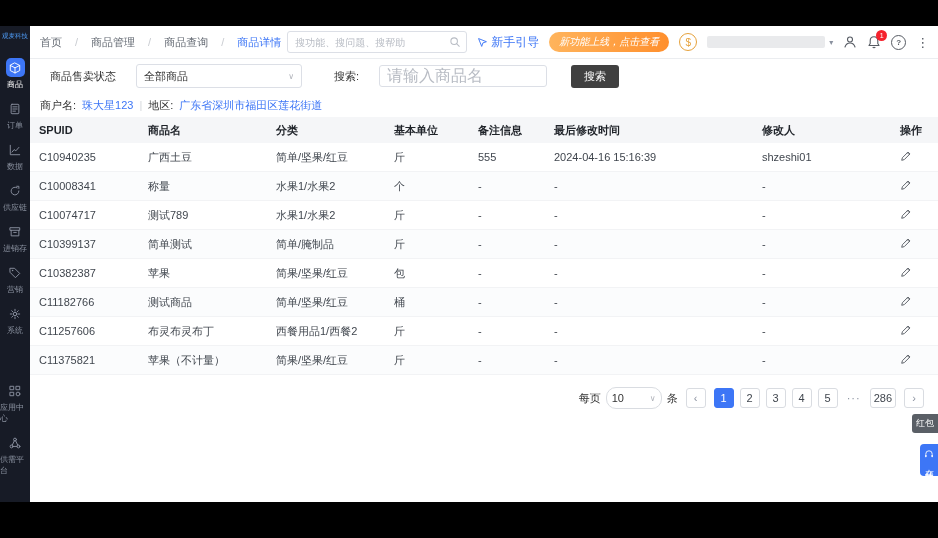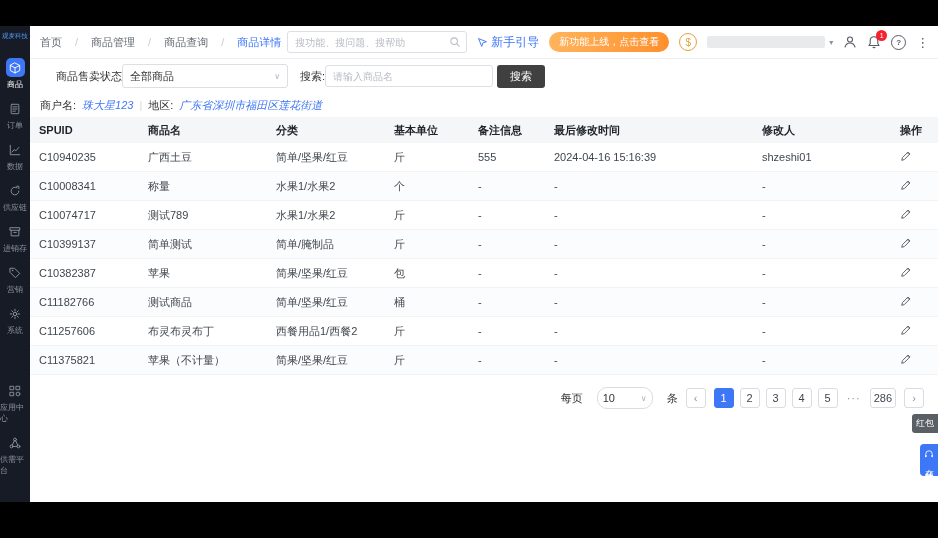--- a/index.html
+++ b/index.html
@@ -28,63 +28,63 @@
   .crumb.current{color:#3d76f6;}
   .top-right{margin-left:auto;display:flex;align-items:center;gap:10px;}
   .search-box{width:168px;height:20px;border:1px solid #dcdfe6;border-radius:3px;display:flex;
               align-items:center;padding:0 5px;gap:4px;}
   .search-box input{border:none;outline:none;flex:1;font-size:10px;color:#333;min-width:0;
                     font-family:inherit;background:transparent;}
   .search-box input::placeholder{color:#b8bcc4;}
   .guide{display:flex;align-items:center;gap:3px;color:#3d76f6;font-size:12px;cursor:pointer;white-space:nowrap;}
   .guide svg{width:11px;height:11px;}
   .promo{background:linear-gradient(90deg,#ffb45c,#ff8f2d);color:#fff;font-size:10px;
-         padding:3px 10px;border-radius:10px;white-space:nowrap;cursor:pointer;}
+         padding:3px 10px;border-radius:10px;white-space:nowrap;cursor:pointer;font-style:italic;}
   .currency{width:16px;height:16px;border-radius:50%;border:1px solid #e6a23c;color:#e6a23c;
             font-size:10px;display:flex;align-items:center;justify-content:center;cursor:pointer;}
   .user{display:flex;align-items:center;gap:4px;cursor:pointer;}
   .redacted{width:118px;height:12px;background:#e9eaec;border-radius:2px;}
   .caret{font-size:8px;color:#8a919f;}
   .ticon{position:relative;color:#565b63;display:flex;align-items:center;cursor:pointer;}
   .ticon svg{width:14px;height:14px;}
   .badge{position:absolute;top:-5px;right:-6px;background:#f5222d;color:#fff;font-size:7px;
          min-width:11px;height:11px;border-radius:6px;display:flex;align-items:center;justify-content:center;}
   .help-circle{width:13px;height:13px;border:1.2px solid #565b63;border-radius:50%;font-size:8px;
                font-weight:bold;display:flex;align-items:center;justify-content:center;color:#565b63;cursor:pointer;}
   .more-dots{font-size:13px;color:#565b63;cursor:pointer;line-height:1;}
   
-  .filterbar{height:34px;display:flex;align-items:center;padding:0 26px;gap:0;flex-shrink:0;}
+  .filterbar{height:34px;display:flex;align-items:center;padding:0 20px;gap:20px;flex-shrink:0;}
   .flabel{font-size:11px;color:#333;white-space:nowrap;}
   .selectbox{width:150px;height:22px;border:1px solid #dcdfe6;border-radius:3px;display:flex;
              align-items:center;justify-content:space-between;padding:0 7px;font-size:11px;color:#333;cursor:pointer;}
   .sel-caret{font-size:8px;color:#b0b3ba;}
   .txtinput{width:168px;height:22px;border:1px solid #dcdfe6;border-radius:3px;padding:0 7px;
-            font-size:10px;color:#333;outline:none;font-family:inherit;box-sizing:border-box;}
+            font-size:16px;color:#333;outline:none;font-family:inherit;box-sizing:border-box;}
   .txtinput::placeholder{color:#b8bcc4;}
   .btn-primary{background:#404040;color:#fff;border:none;font-size:11px;padding:4px 13px;
                border-radius:3px;cursor:pointer;font-family:inherit;margin-left:4px;}
   
   .merchant{height:24px;display:flex;align-items:center;padding:0 10px;gap:6px;font-size:11px;
             color:#333;flex-shrink:0;}
-  .merchant .link{color:#3d76f6;cursor:pointer;font-style:italic;}
+  .merchant .link{color:#3d76f6;cursor:pointer;}
   .merchant .pipe{color:#d5d8dc;}
   
   table{width:100%;border-collapse:collapse;table-layout:fixed;font-size:11px;}
   thead th{background:#f5f6f8;color:#1f2329;font-weight:bold;text-align:left;height:26px;
            padding:0 6px;white-space:nowrap;overflow:hidden;}
   tbody td{height:28px;padding:0 6px;color:#40464e;border-bottom:1px solid #f2f3f5;
            white-space:nowrap;overflow:hidden;}
   thead th:first-child,tbody td:first-child{padding-left:9px;}
   tbody tr:nth-child(even) td{background:#fbfcfd;}
   .edit-cell{cursor:pointer;}
   .edit-cell svg{width:12px;height:12px;}
   
   .pager{display:flex;align-items:center;justify-content:flex-end;gap:8px;padding:12px 14px 0 0;
          font-size:11px;color:#333;}
-  .perpage{display:flex;align-items:center;gap:14px;}
+  .perpage{display:flex;align-items:center;gap:5px;}
   .pp-select{width:44px;height:20px;border:1px solid #d9dce1;border-radius:10px;display:flex;
              align-items:center;justify-content:space-between;padding:0 5px;cursor:pointer;}
   .pages{display:flex;align-items:center;gap:6px;}
   .page-btn,.nav-btn{min-width:20px;height:20px;border:1px solid #d9dce1;border-radius:3px;
             background:#fff;color:#40464e;font-size:11px;display:flex;align-items:center;
             justify-content:center;cursor:pointer;font-family:inherit;padding:0 3px;}
   .page-btn.active{background:#3d76f6;border-color:#3d76f6;color:#fff;}
   .page-btn.ellipsis{border:none;background:transparent;letter-spacing:1px;color:#8a919f;}
   .nav-btn{color:#8a919f;}
   

